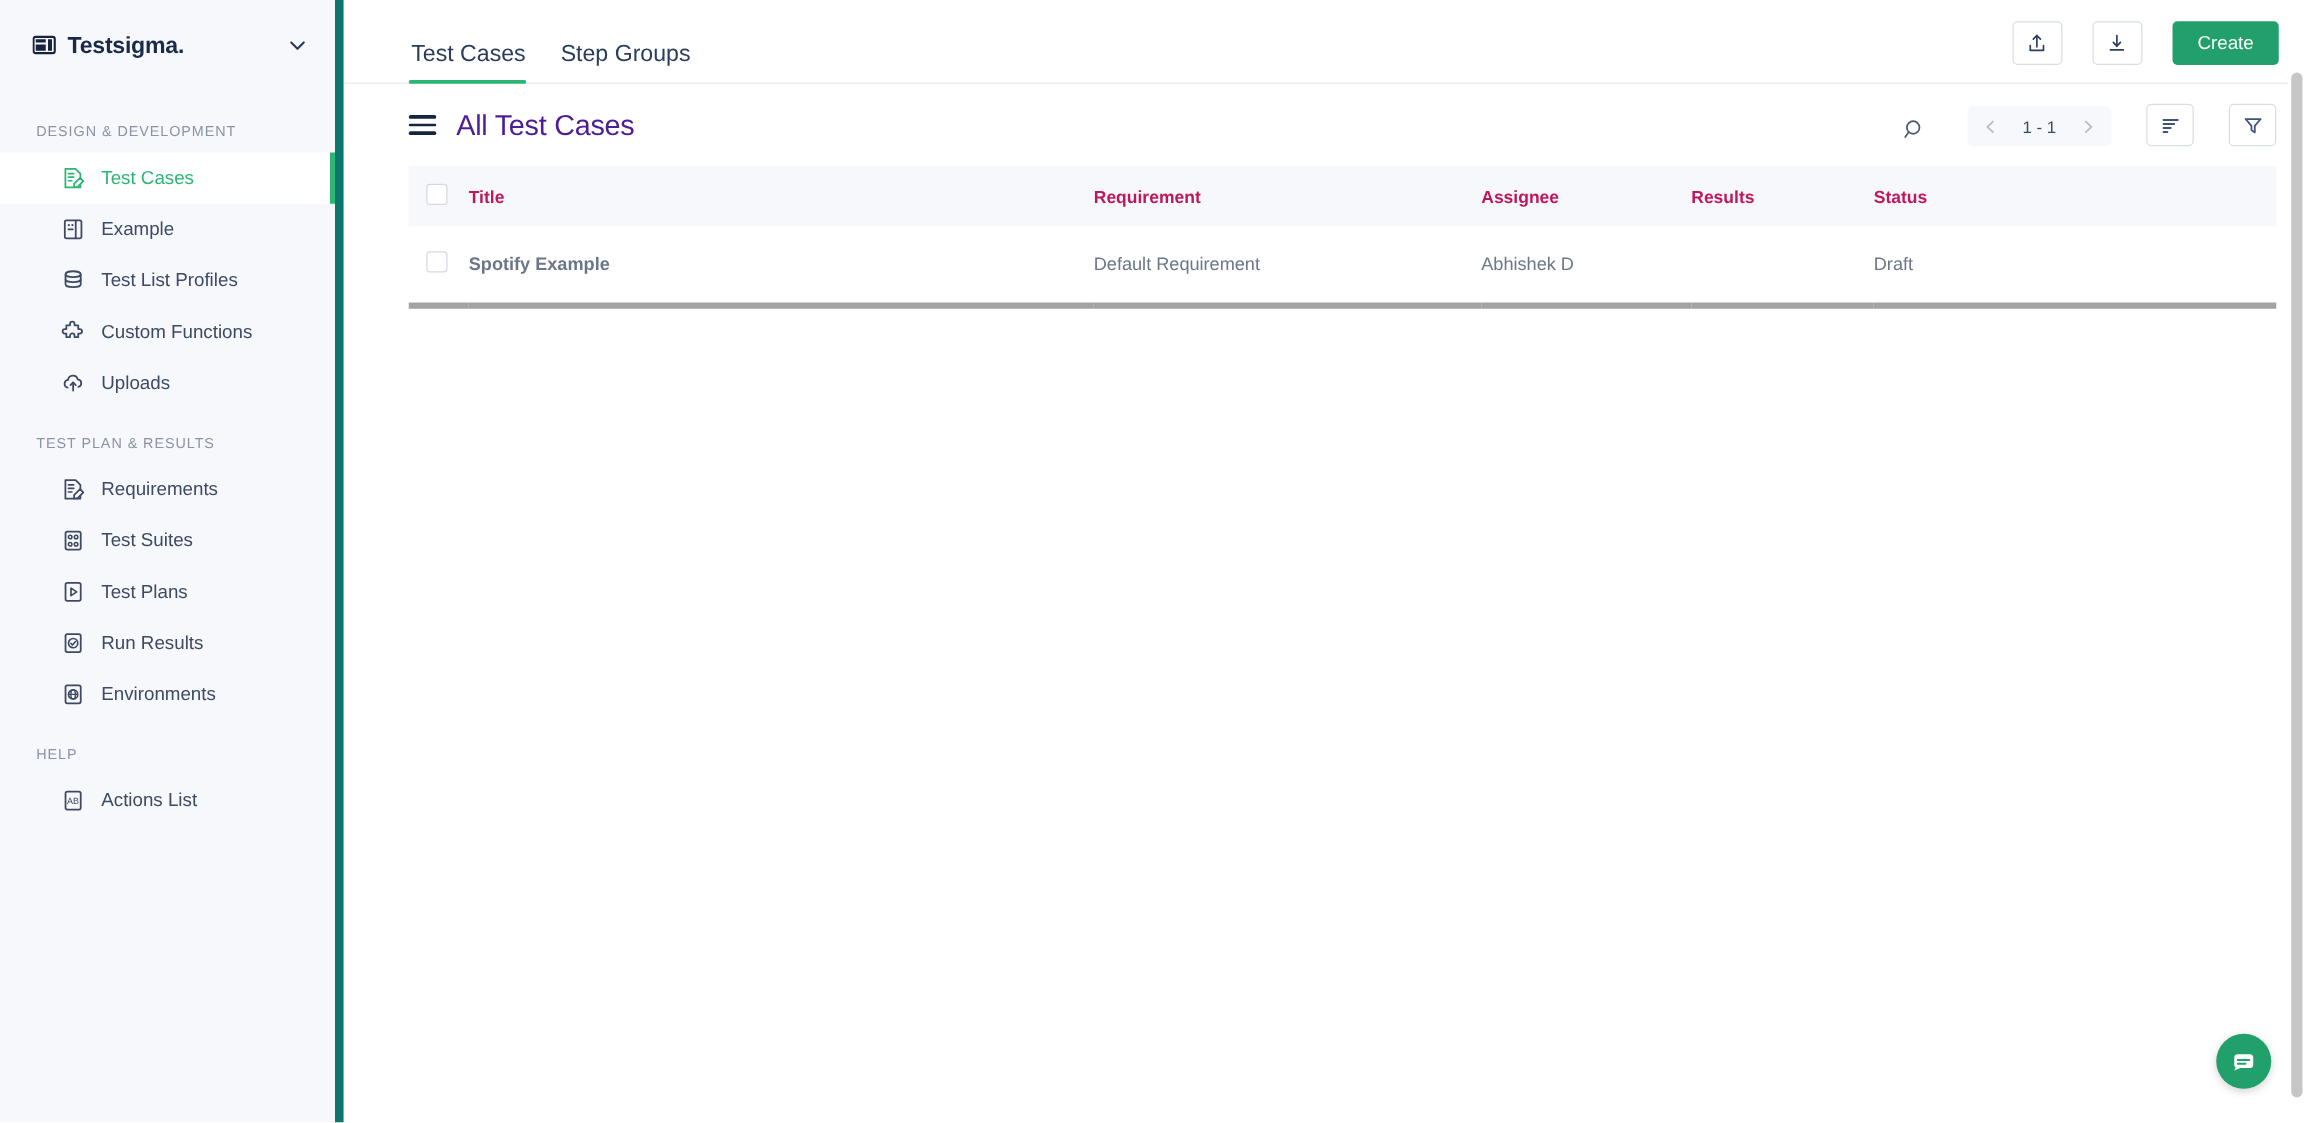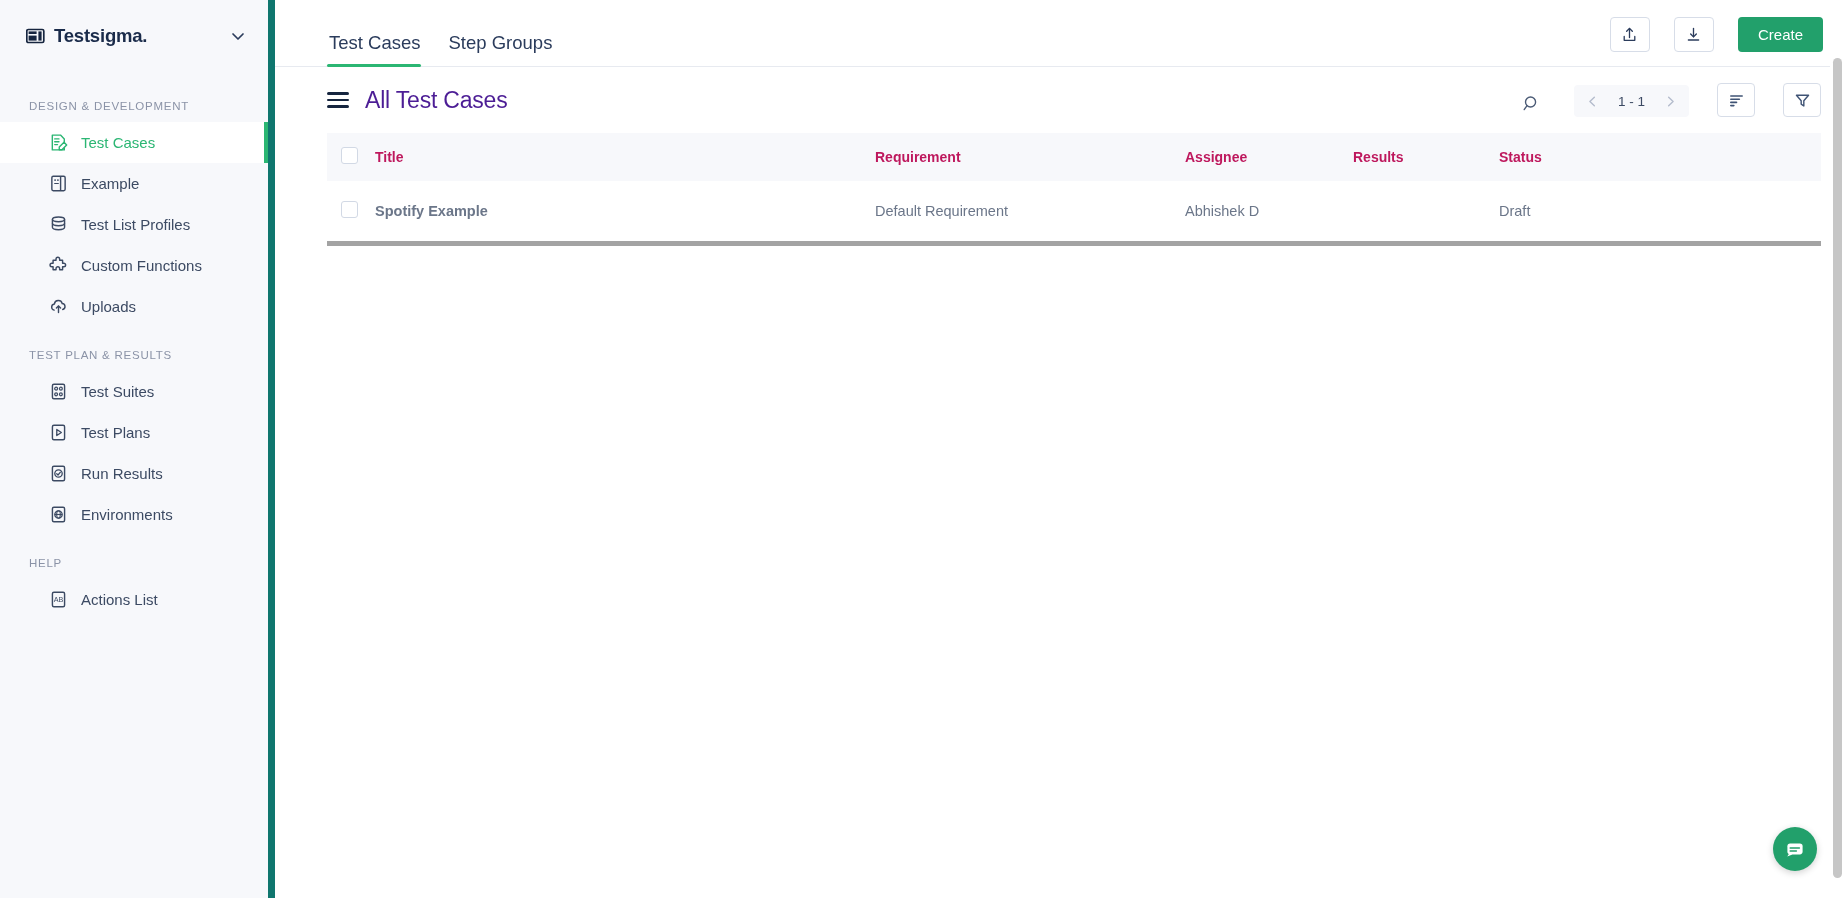--- a/index.html
+++ b/index.html
@@ -370,20 +370,32 @@
           <path d="M5.4 13.8 a3.3 3.3 0 0 1 0.3 -6.5 a4.2 4.2 0 0 1 8.2 -0.5 a3.2 3.2 0 0 1 0.5 6.3" fill="none" stroke="currentColor" stroke-width="1.5" stroke-linecap="round"></path>
           <line x1="10" y1="16.3" x2="10" y2="9.6" stroke="currentColor" stroke-width="1.5" stroke-linecap="round"></line>
           <path d="M7.8 11.6 L10 9.4 L12.2 11.6" fill="none" stroke="currentColor" stroke-width="1.5" stroke-linecap="round" stroke-linejoin="round"></path>
         </svg>
       </span>
       <span class="nav-label">Uploads</span>
     </div>
 
     <div class="nav-section-title">TEST PLAN &amp; RESULTS</div>
 
+    <div class="nav-item">
+      <span class="nav-icon">
+        <svg width="19" height="19" viewBox="0 0 20 20">
+          <path d="M3.5 2.2 h8.6 l4 4 v11.6 h-12.6 z" fill="none" stroke="currentColor" stroke-width="1.5" stroke-linejoin="round"></path>
+          <line x1="6" y1="6.2" x2="10.5" y2="6.2" stroke="currentColor" stroke-width="1.4" stroke-linecap="round"></line>
+          <line x1="6" y1="9.2" x2="10.5" y2="9.2" stroke="currentColor" stroke-width="1.4" stroke-linecap="round"></line>
+          <line x1="6" y1="12.2" x2="9" y2="12.2" stroke="currentColor" stroke-width="1.4" stroke-linecap="round"></line>
+          <path d="M15.8 9.8 L18.6 12.6 L13.6 17.6 L10.8 17.6 L10.8 14.8 Z" fill="#f7f8fb" stroke="currentColor" stroke-width="1.5" stroke-linejoin="round"></path>
+        </svg>
+      </span>
+      <span class="nav-label">Requirements</span>
+    </div>
 
     <div class="nav-item">
       <span class="nav-icon">
         <svg width="19" height="19" viewBox="0 0 20 20">
           <rect x="3.6" y="2.4" width="12.8" height="15.2" rx="1.6" fill="none" stroke="currentColor" stroke-width="1.5"></rect>
           <circle cx="7.5" cy="7" r="1.5" fill="none" stroke="currentColor" stroke-width="1.3"></circle>
           <circle cx="12.5" cy="7" r="1.5" fill="none" stroke="currentColor" stroke-width="1.3"></circle>
           <circle cx="7.5" cy="13" r="1.5" fill="none" stroke="currentColor" stroke-width="1.3"></circle>
           <circle cx="12.5" cy="13" r="1.5" fill="none" stroke="currentColor" stroke-width="1.3"></circle>
         </svg>

